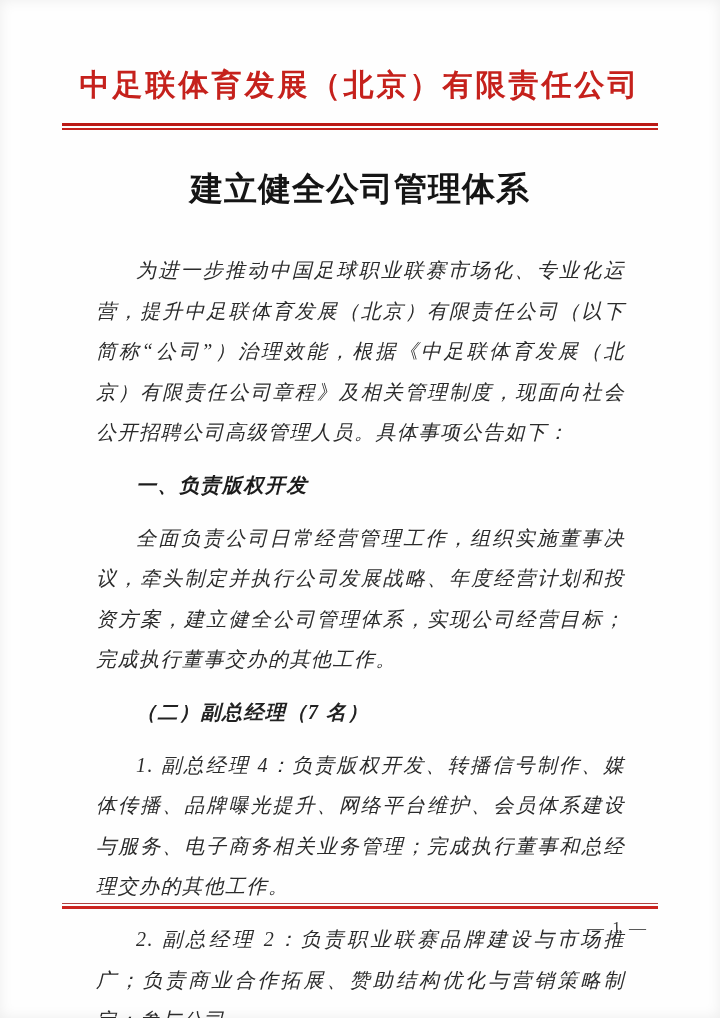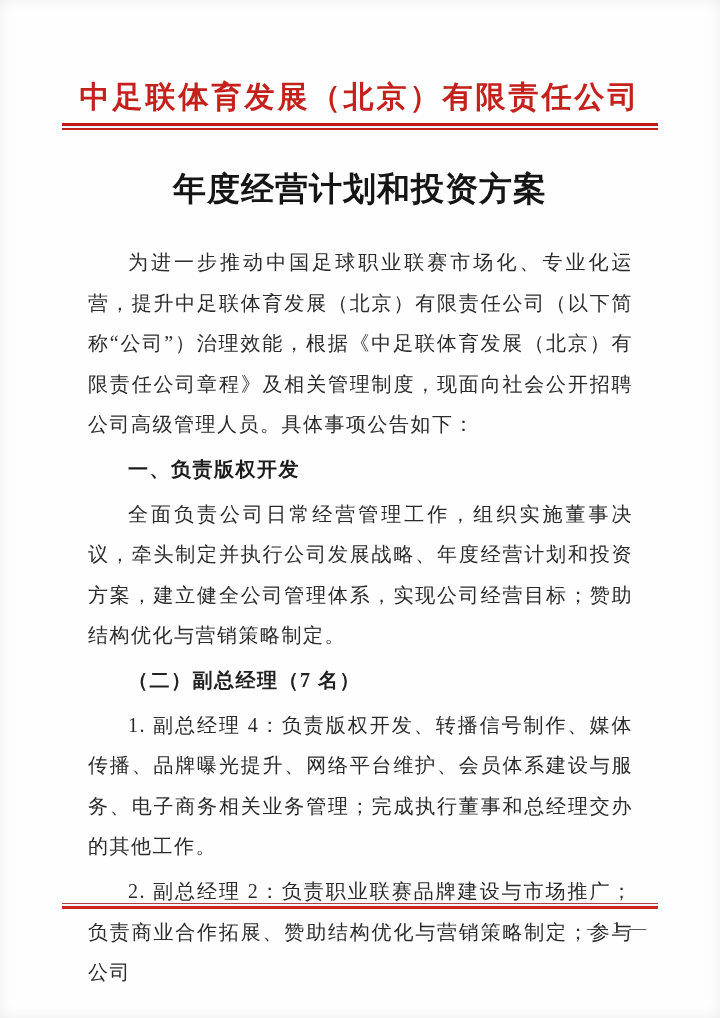--- a/index.html
+++ b/index.html
@@ -11,21 +11,21 @@
     position: relative;
     width: 720px;
     height: 1018px;
     background: #fefefe;
     box-shadow: inset 0 0 14px rgba(0,0,0,0.07);
     overflow: hidden;
     font-family: "Liberation Serif", "DejaVu Serif", serif;
   }
   .company-name {
     position: absolute;
-    top: 78px;
+    top: 66px;
     left: 40px;
     right: 40px;
     text-align: center;
     color: #c5211c;
     font-size: 30px;
     font-weight: bold;
     letter-spacing: 3px;
     line-height: 38px;
     white-space: nowrap;
   }
@@ -56,23 +56,24 @@
     top: 238px;
     left: 84px;
     width: 553px;
     color: #2b2b2b;
     font-size: 20px;
     line-height: 40.6px;
     letter-spacing: 1.5px;
     text-align: justify;
   }
   .content p {
-    margin: 4px;
+    margin: 12px;
     padding: 0;
     text-indent: 2em;
+    font-style: italic;
   }
   .heading-major {
     font-family: "Liberation Sans", "DejaVu Sans", sans-serif;
     font-weight: bold;
     color: #1c1c1c;
     font-size: 20px;
   }
   .heading-sub {
     font-weight: 600;
     color: #222222;
@@ -97,26 +98,26 @@
 </style>
 </head>
 <body>
 
 <div class="page">
 
   <div class="company-name">中足联体育发展（北京）有限责任公司</div>
 
   <div class="header-rule"></div>
 
-  <div class="doc-title">年度经营计划和投资方案</div>
+  <div class="doc-title">建立健全公司管理体系</div>
 
   <div class="content">
     <p>为进一步推动中国足球职业联赛市场化、专业化运营，提升中足联体育发展（北京）有限责任公司（以下简称“公司”）治理效能，根据《中足联体育发展（北京）有限责任公司章程》及相关管理制度，现面向社会公开招聘公司高级管理人员。具体事项公告如下：</p>
     <p class="heading-major">一、负责版权开发</p>
-    <p>全面负责公司日常经营管理工作，组织实施董事决议，牵头制定并执行公司发展战略、年度经营计划和投资方案，建立健全公司管理体系，实现公司经营目标；赞助结构优化与营销策略制定。</p>
+    <p>全面负责公司日常经营管理工作，组织实施董事决议，牵头制定并执行公司发展战略、年度经营计划和投资方案，建立健全公司管理体系，实现公司经营目标；完成执行董事交办的其他工作。</p>
     <p class="heading-sub">（二）副总经理（7 名）</p>
     <p>1. 副总经理 4：负责版权开发、转播信号制作、媒体传播、品牌曝光提升、网络平台维护、会员体系建设与服务、电子商务相关业务管理；完成执行董事和总经理交办的其他工作。</p>
     <p>2. 副总经理 2：负责职业联赛品牌建设与市场推广；负责商业合作拓展、赞助结构优化与营销策略制定；参与公司</p>
   </div>
 
   <div class="footer-rule"></div>
 
   <div class="page-number">— 1 —</div>
 
 </div>

